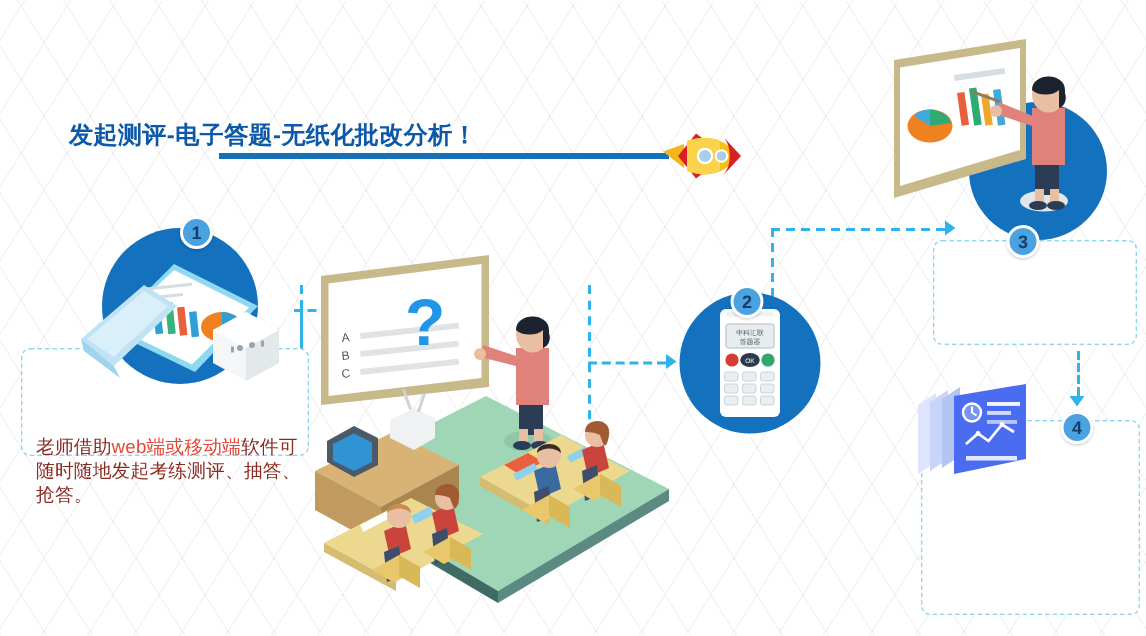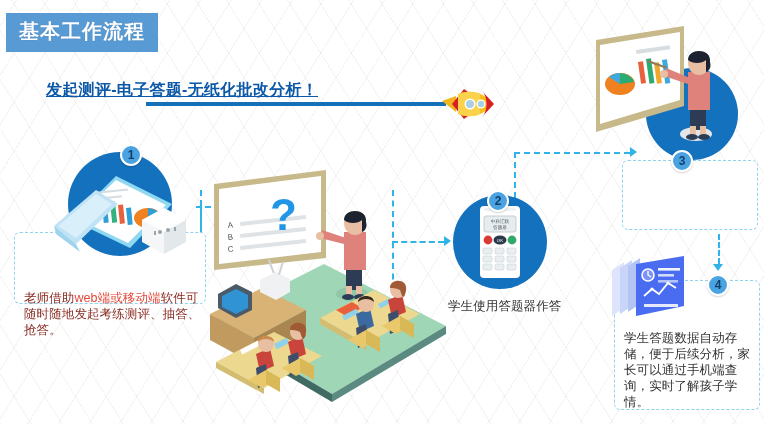--- a/index.html
+++ b/index.html
@@ -38,21 +38,20 @@
     text-shadow: 0 0 1px rgba(0,0,0,.2);
   }
 
   #subtitle {
     position: absolute; left: 46px; top: 80px;
     color: #0d59a8;
     font-size: 16px;
     font-weight: bold;
     white-space: nowrap;
     letter-spacing: .3px;
-    text-decoration: underline;
   }
 
   
   #rocket-trail {
     position: absolute; left: 146px; top: 102px;
     width: 300px; height: 4px;
     background: #1570b8;
   }
   #rocket { position: absolute; left: 440px; top: 83px; width: 56px; height: 42px; }
 
@@ -121,23 +120,20 @@
   #scene-class { position: absolute; left: 196px; top: 168px; width: 260px; height: 250px; }
   svg { display: block; overflow: visible; }
 </style>
 </head>
 <body>
 
 <div id="slide">
 
   <div id="bg-pattern"></div>
 
-  <div id="title-banner">
-    <div class="txt">基本工作流程</div>
-  </div>
 
   <div id="subtitle">发起测评-电子答题-无纸化批改分析！</div>
 
   <div id="rocket-trail"></div>
   <div id="rocket">
     <svg width="56" height="42" viewBox="0 0 56 42">
       <path d="M2 18 L16 13 L16 29 Z" fill="#f2b61c"></path>
       <path d="M12 21 L24 6 L28 9 L24 21 Z" fill="#d81f26"></path>
       <path d="M12 21 L24 36 L28 33 L24 21 Z" fill="#d81f26"></path>
       <path d="M18 11 C34 5 46 12 52 21 C46 30 34 37 18 31 Z" fill="#f6c016"></path>
@@ -329,21 +325,20 @@
         <rect x="43" y="66" width="9" height="6" rx="1.4"></rect>
         <rect x="55" y="66" width="9" height="6" rx="1.4"></rect>
         <rect x="31" y="74" width="9" height="6" rx="1.4"></rect>
         <rect x="43" y="74" width="9" height="6" rx="1.4"></rect>
         <rect x="55" y="74" width="9" height="6" rx="1.4"></rect>
       </g>
       <rect x="32" y="18" width="32" height="3" rx="1.5" fill="#eef2f4"></rect>
     </svg>
   </div>
   <div class="badge" style="left:487px; top:190px;">2</div>
-  <div class="note note-dark" style="left:448px; top:298px; width:180px;">学生使用答题器作答</div>
 
   <div id="scene3">
     <svg width="166" height="142" viewBox="0 0 166 142">
       <circle cx="96" cy="92" r="46" fill="#1471bd"></circle>
 
       <path d="M0 18 L88 4 L88 84 L0 110 Z" fill="#c8b98a"></path>
       <path d="M4 23 L84 10 L84 78 L4 102 Z" fill="#ffffff"></path>
 
       <rect x="42" y="40" width="5" height="22" fill="#e8603c" transform="rotate(-8 42 40)"></rect>
       <rect x="50" y="37" width="5" height="25" fill="#2eab72" transform="rotate(-8 50 37)"></rect>
@@ -384,15 +379,14 @@
       <rect x="52" y="18" width="22" height="2.6" fill="#ffffff" opacity=".92"></rect>
       <rect x="52" y="24" width="16" height="2.6" fill="#ffffff" opacity=".75"></rect>
       <rect x="52" y="30" width="20" height="2.6" fill="#ffffff" opacity=".6"></rect>
       <polyline points="38,46 46,39 53,44 62,33 70,38" fill="none" stroke="#ffffff" stroke-width="1.8"></polyline>
       <circle cx="46" cy="39" r="1.6" fill="#ffffff"></circle>
       <circle cx="62" cy="33" r="1.6" fill="#ffffff"></circle>
       <rect x="38" y="54" width="34" height="3" fill="#ffffff" opacity=".85"></rect>
     </svg>
   </div>
   <div class="badge" style="left:707px; top:274px;">4</div>
-  <div class="note note-dark" style="left:624px; top:330px; width:128px;">学生答题数据自动存储，便于后续分析，家长可以通过手机端查询，实时了解孩子学情。</div>
 
 </div>
 
 </body></html>

